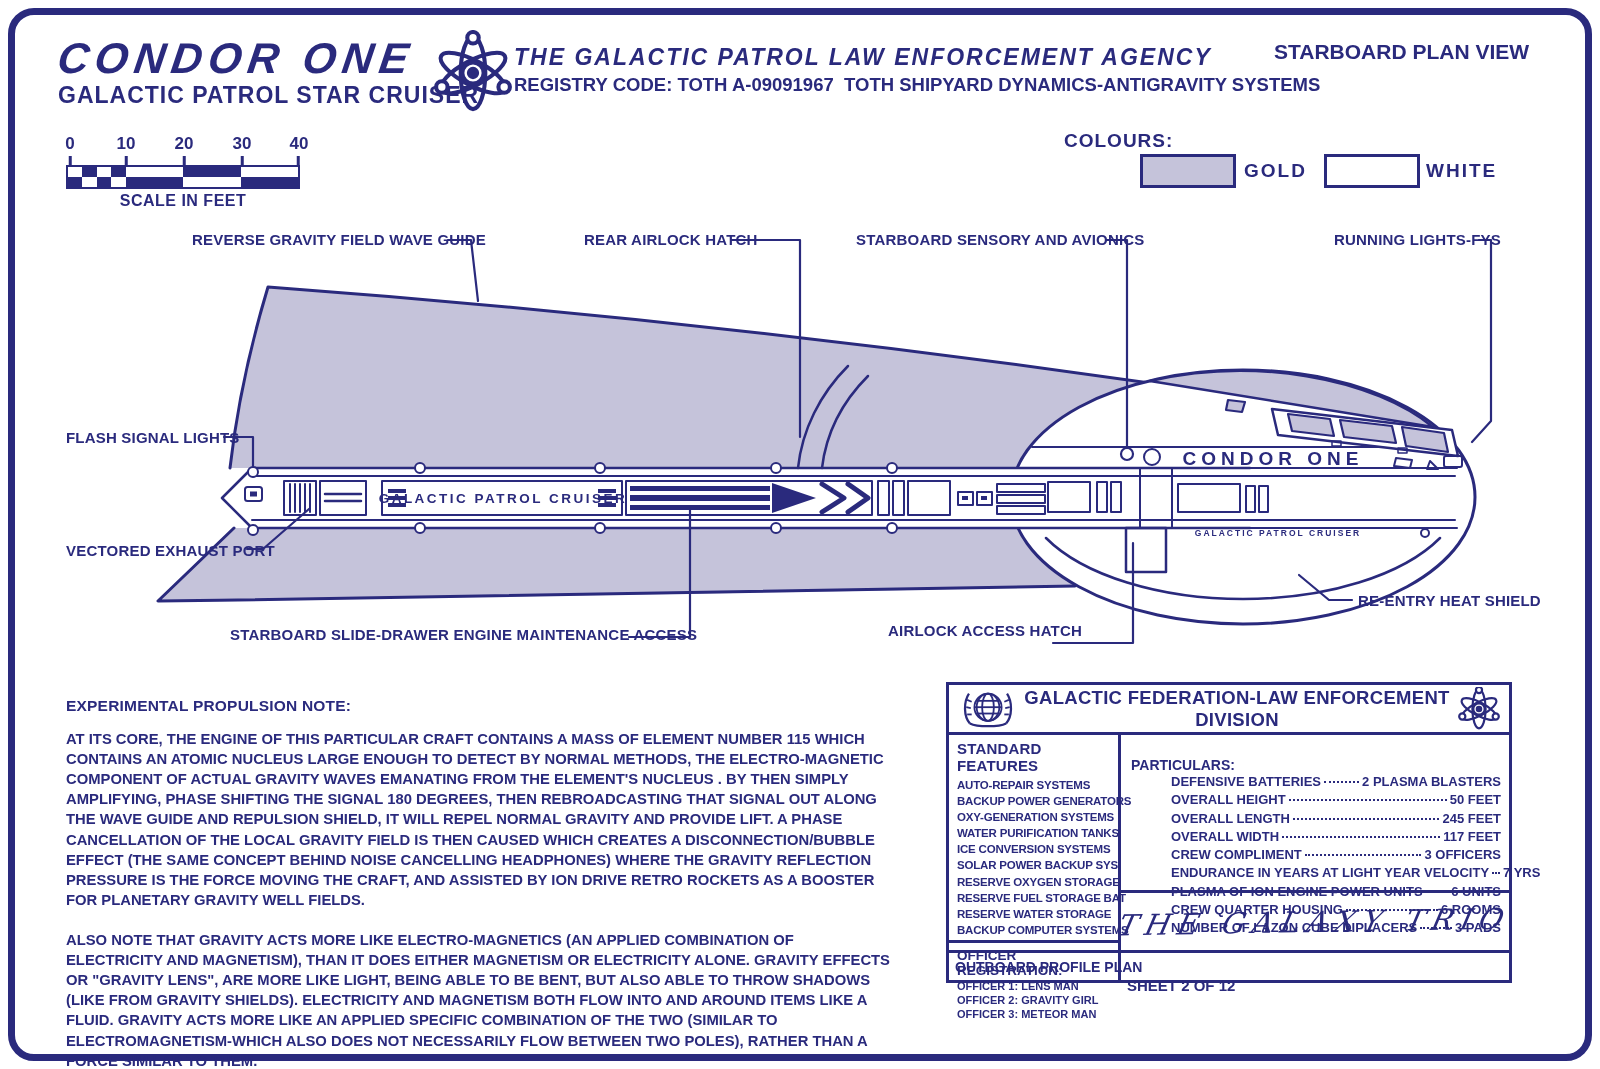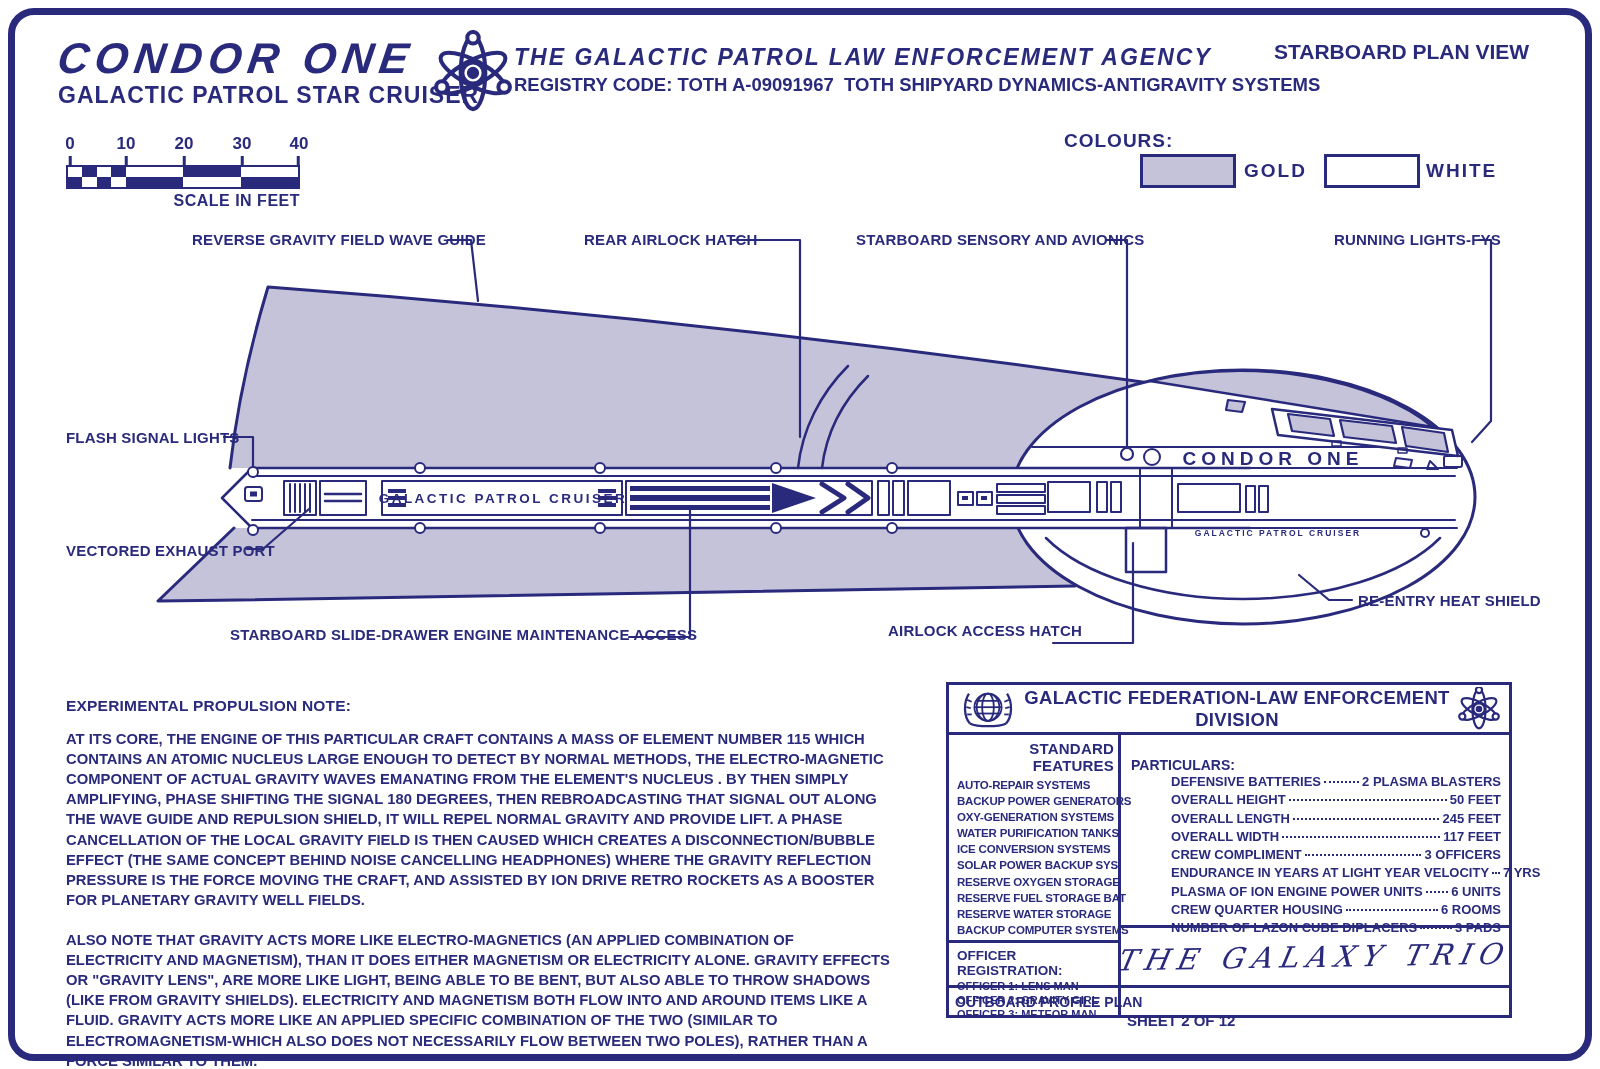--- a/index.html
+++ b/index.html
@@ -30,47 +30,47 @@
   .scalebar{position:absolute;left:66px;top:134px;width:240px;}
   .sb-nums{position:relative;height:22px;font-size:17px;font-weight:bold;}
   .sb-nums span{position:absolute;transform:translateX(-50%);}
   .sb-ticks{position:relative;height:9px;}
   .sb-ticks i{position:absolute;width:2.5px;height:9px;background:var(--navy);transform:translateX(-50%);}
   .sb-bar{width:234px;height:24px;border:2.5px solid var(--navy);display:grid;grid-template-columns:repeat(4,1fr);grid-template-rows:1fr 1fr;grid-auto-flow:column;}
   .sb-cell{width:100%;height:100%;}
   .chk{display:flex;}
   .chk i{flex:1;}
   .n{background:var(--navy);} .w{background:#fff;}
-  .sb-caption{text-align:right;font-size:16px;font-weight:bold;letter-spacing:.5px;margin-top:3px;width:234px;}
+  .sb-caption{text-align:center;font-size:16px;font-weight:bold;letter-spacing:.5px;margin-top:3px;width:234px;}
 
   
   .colours-title{position:absolute;left:1064px;top:130px;font-size:19px;font-weight:bold;letter-spacing:1px;}
   .swatch{position:absolute;top:154px;height:34px;width:96px;border:3px solid var(--navy);}
   .swatch-label{position:absolute;top:160px;font-size:19px;font-weight:bold;letter-spacing:2px;}
 
   
   .callout{position:absolute;font-size:15px;font-weight:bold;white-space:nowrap;letter-spacing:.2px;}
 
   
   .ship-svg{position:absolute;left:0;top:0;}
 
   
   .propnote{position:absolute;left:66px;top:697px;width:824px;}
   .propnote h3{margin:0 0 14px 0;font-size:15.5px;letter-spacing:.2px;}
   .propnote p{margin:0 0 20px 0;font-size:14.8px;font-weight:bold;line-height:1.36;}
 
   
-  .tb{position:absolute;left:946px;top:682px;width:566px;height:336px;border:3px solid var(--navy);display:flex;flex-direction:column;background:#fff;}
+  .tb{position:absolute;left:946px;top:682px;width:566px;height:301px;border:3px solid var(--navy);display:flex;flex-direction:column;background:#fff;}
   .tb-header{height:50px;border-bottom:3px solid var(--navy);display:flex;align-items:center;padding:0 8px 0 10px;}
   .tb-header .ttl{flex:1;text-align:center;font-size:18.5px;font-weight:bold;letter-spacing:.3px;}
   .tb-mid{flex:1;display:flex;min-height:0;}
   .tb-left{width:172px;border-right:3px solid var(--navy);display:flex;flex-direction:column;}
   .tb-right{flex:1;display:flex;flex-direction:column;min-width:0;}
   .features{flex:1;padding:5px 4px 2px 8px;}
-  .features .ft{font-size:15px;font-weight:bold;text-align:right;margin-bottom:3px;letter-spacing:.2px;}
+  .features .ft{font-size:15px;font-weight:bold;text-align:left;margin-bottom:3px;letter-spacing:.2px;}
   .features .fi{font-size:11.5px;font-weight:bold;line-height:1.4;letter-spacing:-.2px;white-space:nowrap;}
   .officers{height:78px;border-top:3px solid var(--navy);padding:5px 4px 2px 8px;}
   .officers .ot{font-size:13.5px;font-weight:bold;margin-bottom:2px;}
   .officers .oi{font-size:11px;font-weight:bold;line-height:1.27;}
   .particulars{flex:1;padding:22px 8px 2px 10px;min-height:0;}
   .particulars .pt{font-size:14px;font-weight:bold;}
   .prow{display:flex;align-items:baseline;font-size:13px;font-weight:bold;line-height:18.3px;white-space:nowrap;margin-left:40px;}
   .prow .leader{flex:1;border-bottom:2.2px dotted var(--navy);margin:0 3px;min-width:8px;transform:translateY(-3px);}
   .signature{height:60px;border-top:3px solid var(--navy);display:flex;align-items:center;justify-content:center;overflow:hidden;}
   .signature span{font-family:"DejaVu Serif",serif;font-style:italic;font-size:29px;letter-spacing:7px;transform:skewX(-14deg) rotate(-1deg);white-space:nowrap;}

